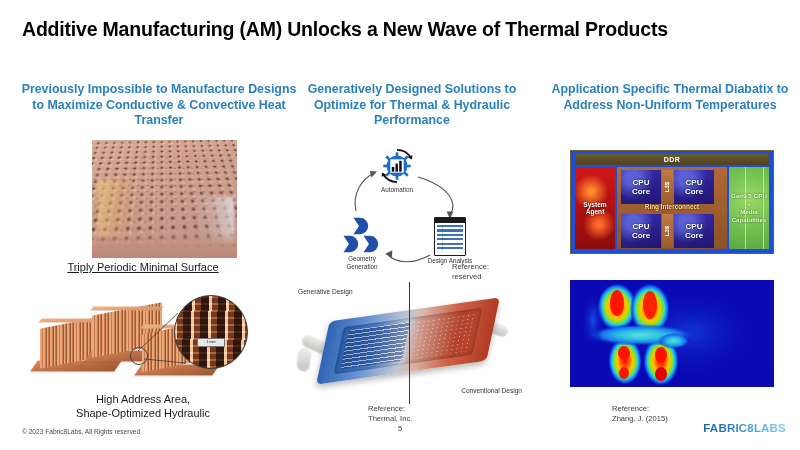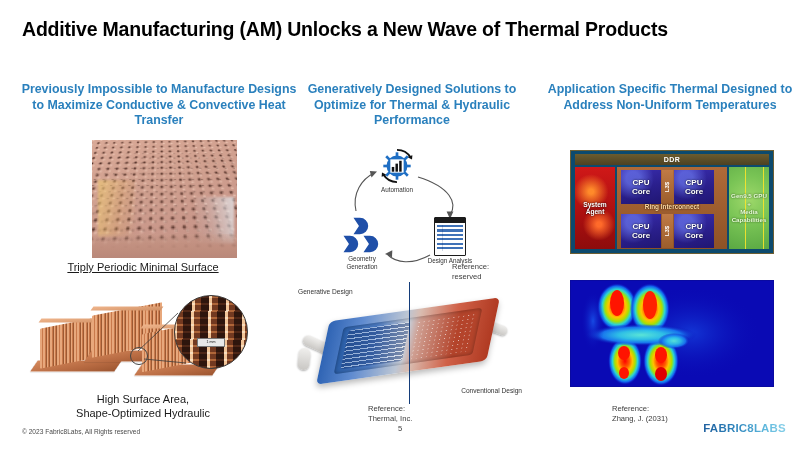--- a/index.html
+++ b/index.html
@@ -181,21 +181,21 @@
   .lbl-conv{position:absolute;right:0px;bottom:6px;font-size:6.6px;color:#333;}
   .ref-diabatix{
     position:absolute;left:368px;top:404px;font-size:7.6px;color:#3b3b3b;line-height:10px;
   }
   .page-num{
     position:absolute;left:398px;top:424px;font-size:7.6px;color:#3b3b3b;
   }
   
   .die-wrap{
     position:absolute;left:570px;top:150px;width:202px;height:102px;
-    background:#0c4a6e;border:1px solid #6d5f33;overflow:hidden;
+    background:#1d4ed8;border:1px solid #6d5f33;overflow:hidden;
   }
   .die-ddr{
     position:absolute;left:4px;top:3px;right:4px;height:11px;
     background:linear-gradient(180deg,#6b5c2e,#4d4122);
     color:#fff;font-size:7px;font-weight:bold;text-align:center;line-height:11px;
     letter-spacing:.5px;
   }
   .die-sysagent{
     position:absolute;left:4px;top:16px;width:40px;bottom:4px;
     background:
@@ -300,21 +300,21 @@
   </svg>
   <div class="hs-zoomdot"></div>
 
   <div class="hs-callout">
     <div class="hs-callout-fill"></div>
     <div class="hs-callout-wave"></div>
     <div class="hs-scalebar">1 mm</div>
   </div>
 </div>
 <div class="caption cap-hs">
-  <div>High Surface Area,</div>
+  <div>High Address Area,</div>
   <div>Shape-Optimized Hydraulic</div>
 </div>
 
 <div class="col col-2">
   <div class="col-head">Generatively Designed Solutions to Optimize for Thermal &amp; Hydraulic Performance</div>
 </div>
 
 <div class="cycle">
   <svg viewBox="0 0 220 135" style="position:absolute;inset:0;">
     <path d="M118 32 C150 42 158 58 150 70" fill="none" stroke="#555" stroke-width="1.1"></path>
@@ -391,21 +391,21 @@
   <div class="lbl-conv">Conventional Design</div>
 </div>
 
 <div class="ref-diabatix">
   <div>Reference:</div>
   <div>Thermal, Inc.</div>
 </div>
 <div class="page-num">5</div>
 
 <div class="col col-3">
-  <div class="col-head">Application Specific Thermal Designed to Address Non-Uniform Temperatures</div>
+  <div class="col-head">Application Specific Thermal Diabatix to Address Non-Uniform Temperatures</div>
 </div>
 
 <div class="die-wrap">
   <div class="die-ddr">DDR</div>
   <div class="die-sysagent">
     <div>
       <div>System</div>
       <div>Agent</div>
     </div>
   </div>
@@ -486,17 +486,17 @@
     <ellipse cx="79" cy="24" rx="7" ry="14" fill="#ff2000"></ellipse>
     <ellipse cx="53" cy="72" rx="6" ry="7" fill="#ff1400"></ellipse>
     <ellipse cx="53" cy="92" rx="5" ry="6" fill="#ff1400"></ellipse>
     <ellipse cx="90" cy="74" rx="6" ry="8" fill="#ff1400"></ellipse>
     <ellipse cx="90" cy="93" rx="6" ry="7" fill="#e00000"></ellipse>
   </svg>
 </div>
 
 <div class="ref-zhang">
   <div>Reference:</div>
-  <div>Zhang, J. (2031)</div>
+  <div>Zhang, J. (2015)</div>
 </div>
 
 <div class="copyright">© 2023 Fabric8Labs, All Rights reserved</div>
 <div class="logo">FABRIC8LABS</div>
 
 </body></html>

